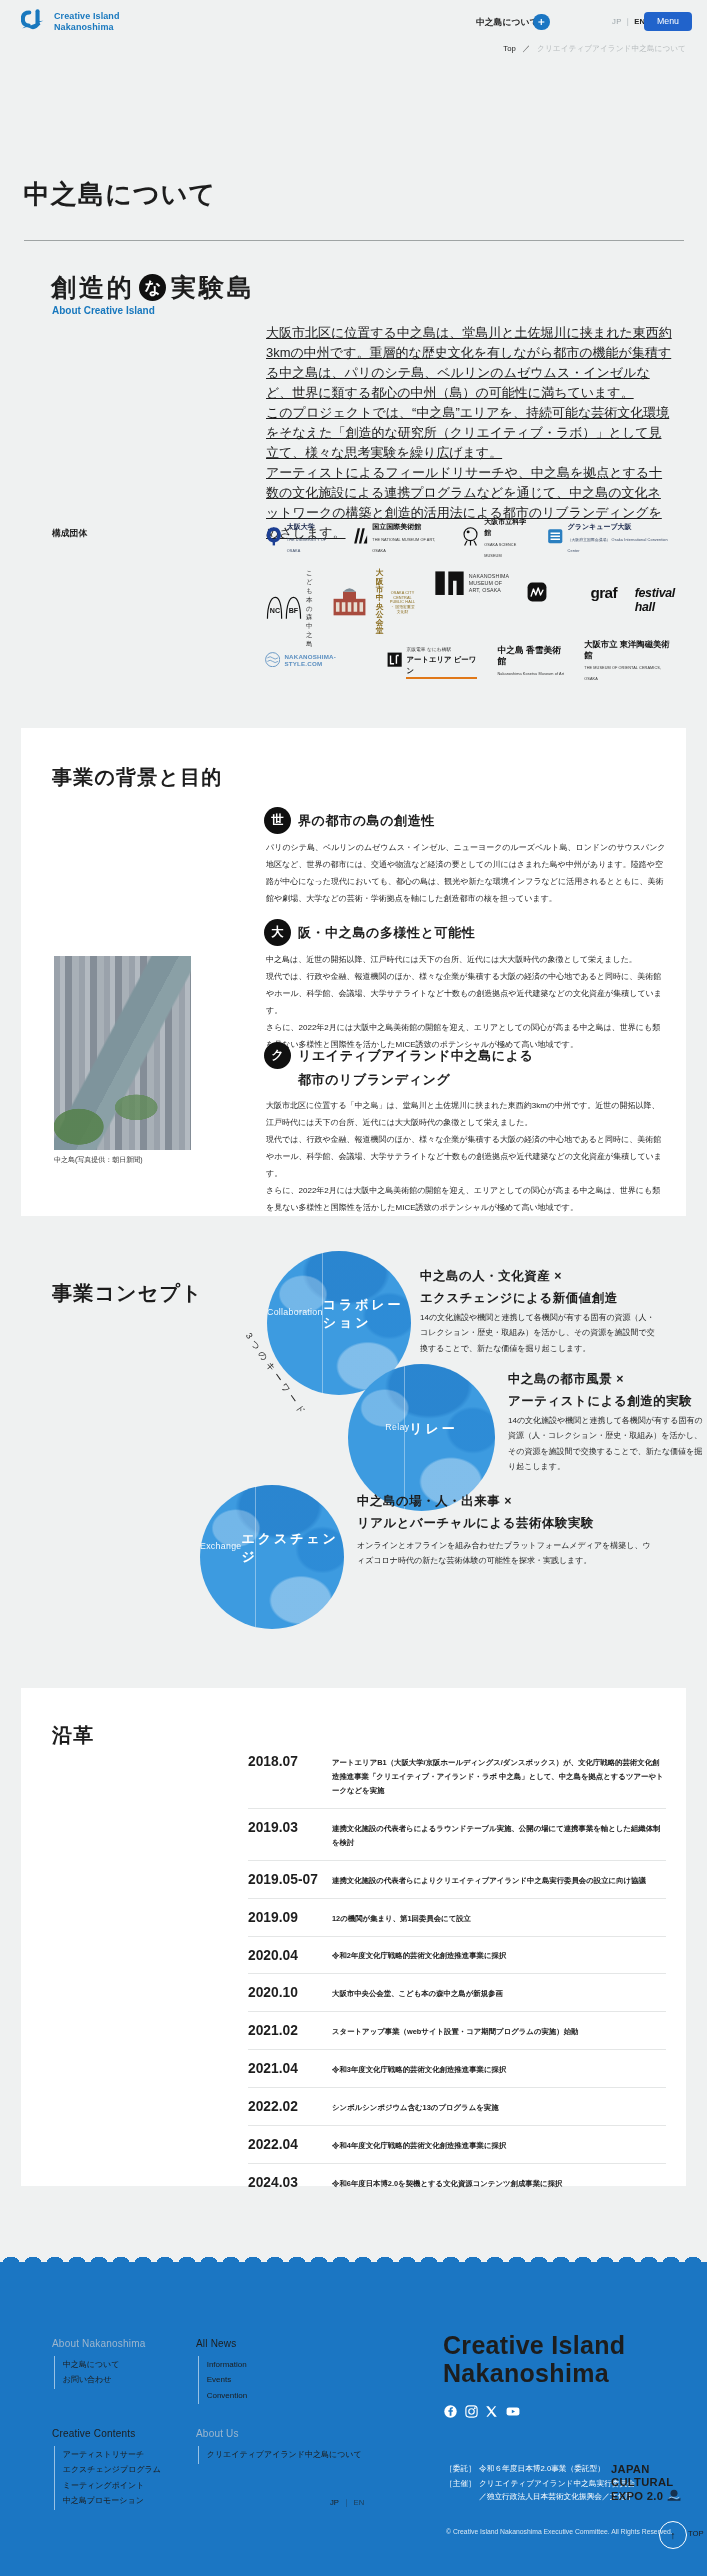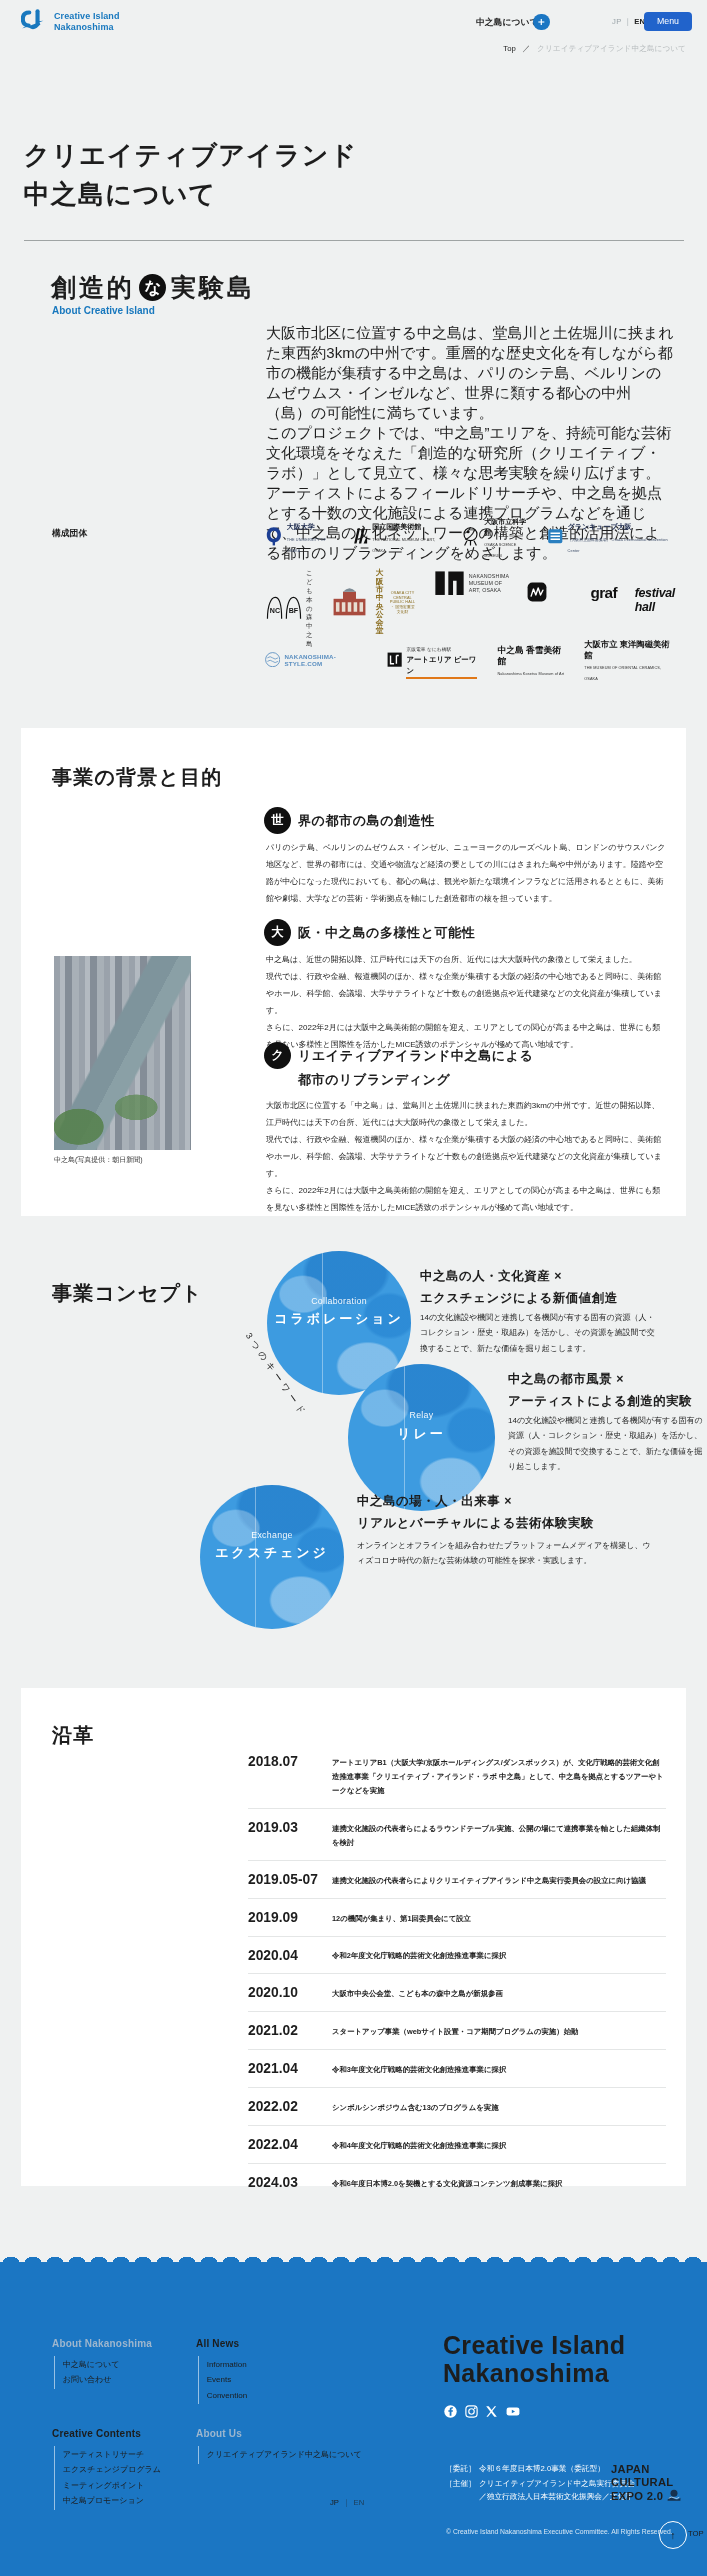--- a/index.html
+++ b/index.html
@@ -24,21 +24,21 @@
 
   
   .hero-title{left:23.6px;top:136px;font-size:26px;font-weight:800;line-height:39px;letter-spacing:1.2px;}
   .hero-divider{left:23.6px;top:240px;width:660px;height:0.6px;background:#9fa4a4;}
 
   
   .about-heading{left:51px;top:271px;display:flex;align-items:center;gap:4.7px;font-size:25px;font-weight:800;letter-spacing:2.9px;}
   .na-circle{width:27px;height:27px;border-radius:50%;background:#101010;color:#fff;display:flex;align-items:center;
              justify-content:center;font-size:16.5px;font-weight:800;letter-spacing:0;}
   .about-sub{left:52px;top:305px;color:#1878BE;font-size:10px;font-weight:700;}
-  .about-paras{left:266px;top:323px;width:408px;font-size:15px;line-height:20px;}
+  .about-paras{left:266px;top:323px;width:408px;font-size:13px;line-height:20px;text-decoration:underline;}
   .about-paras p{margin:0;}
   .partners-label{left:52px;top:528px;font-size:8.8px;font-weight:700;}
   .p-rows{left:265px;top:514px;width:410px;}
   .p-row{display:flex;align-items:center;}
   .p-row1{height:46px;gap:15.3px;}
   .p-row2{height:66px;gap:17.7px;margin-top:5.9px;align-items:flex-start;padding-top:3.5px;}
   .p-row3{height:33px;gap:16.5px;margin-top:8.3px;}
   .partner{display:flex;align-items:center;gap:4.1px;cursor:pointer;}
   .partner.v{flex-direction:row;text-align:center;gap:2.9px;}
   .p-name{font-size:7px;font-weight:800;color:#1d2b4e;line-height:8.3px;}
@@ -72,42 +72,42 @@
 
   
   .circle{border-radius:50%;overflow:hidden;
     background:
       radial-gradient(53px 41px at 70% 80%, rgba(255,255,255,.35) 0 55%, transparent 60%),
       radial-gradient(41px 32px at 25% 30%, rgba(255,255,255,.28) 0 55%, transparent 60%),
       radial-gradient(71px 53px at 55% 15%, rgba(27,116,195,.55) 0 55%, transparent 62%),
       radial-gradient(47px 41px at 85% 45%, rgba(30,125,205,.5) 0 50%, transparent 58%),
       #3D9BE0;}
   .circle::after{content:"";position:absolute;left:38%;top:0;width:0.6px;height:100%;background:rgba(255,255,255,.38);}
-  .circle .labels{position:absolute;left:0;top:0;width:100%;height:100%;display:flex;flex-direction:column;
+  .circle .labels{position:absolute;left:0;top:0;width:100%;height:100%;display:flex;flex-direction:row;
       align-items:center;justify-content:center;transform:translateY(-10.6px);color:#fff;}
   .c-en{font-size:8.8px;letter-spacing:0.3px;opacity:.95;}
   .c-ja{font-size:13px;font-weight:700;letter-spacing:2.9px;margin-top:4.7px;}
   .keywords{left:252px;top:1331px;transform:rotate(55deg);transform-origin:left top;font-size:8.8px;
             letter-spacing:4.1px;color:#1d1d1d;}
   .concept-title{font-size:12.4px;font-weight:800;line-height:22px;letter-spacing:0.6px;white-space:pre-line;}
   .concept-body{font-size:8px;line-height:15.3px;white-space:pre-line;}
 
   
   .timeline{left:248px;top:1743px;width:418px;}
   .t-row{display:flex;padding:10px 0;}
   .t-row + .t-row{border-top:0.6px solid #E4E6E6;}
   .t-date{width:84px;flex:none;font-size:14.7px;font-weight:600;letter-spacing:0;transform:scaleX(.94);transform-origin:left center;}
   .t-desc{font-size:7.4px;line-height:14px;padding-top:2.9px;color:#222;font-weight:bold;}
 
   
   .footer-wave{left:0;top:2254px;width:707px;height:8.8px;
     background-image:radial-gradient(ellipse 12.4px 8.8px at 50% 100%, #1B76C3 69%, rgba(27,118,195,0) 70%);
     background-size:22px 8.8px;background-repeat:repeat-x;}
   .footer{left:0;top:2262px;width:707px;height:314px;background:#1B76C3;color:#fff;}
-  .f-head{font-size:10px;font-weight:700;letter-spacing:0.2px;}
+  .f-head{font-size:10px;font-weight:400;letter-spacing:0.2px;}
   .f-head.dim{color:#9DB6CE;}
   .f-list{list-style:none;margin:0;padding:1.2px 0 1.2px 7.7px;border-left:0.6px solid rgba(255,255,255,.55);}
   .f-list li{font-size:8px;line-height:15.3px;cursor:pointer;}
   .wordmark{font-size:25px;font-weight:800;line-height:28px;letter-spacing:0.3px;}
   .social{display:flex;gap:7.7px;}
   .social svg{display:block;cursor:pointer;}
   .f-lang{font-size:7.7px;} .f-lang .sep{opacity:.6;margin:0 3.5px;} .f-lang .en{opacity:.65;}
   .credit-row{display:flex;font-size:7.7px;line-height:13px;}
   .credit-row .lab{flex:none;width:34px;}
   .credit-row .txt{white-space:pre-line;}
@@ -143,21 +143,21 @@
   </div>
   <div class="abs menu-btn">Menu</div>
 
   <div class="abs breadcrumb">
     <span>Top</span>
     <span class="sep">／</span>
     <span class="cur">クリエイティブアイランド中之島について</span>
   </div>
 
   <h1 class="abs hero-title" style="margin:0;">
-    <span>クリエイティブアイランド</span><br><span>中之島について</span>
+    <br><span>中之島について</span>
   </h1>
   <div class="abs hero-divider"></div>
 
   <div class="abs about-heading">
     <span>創造的</span>
     <span class="na-circle">な</span>
     <span>実験島</span>
   </div>
   <div class="abs about-sub">About Creative Island</div>
   <div class="abs about-paras">

